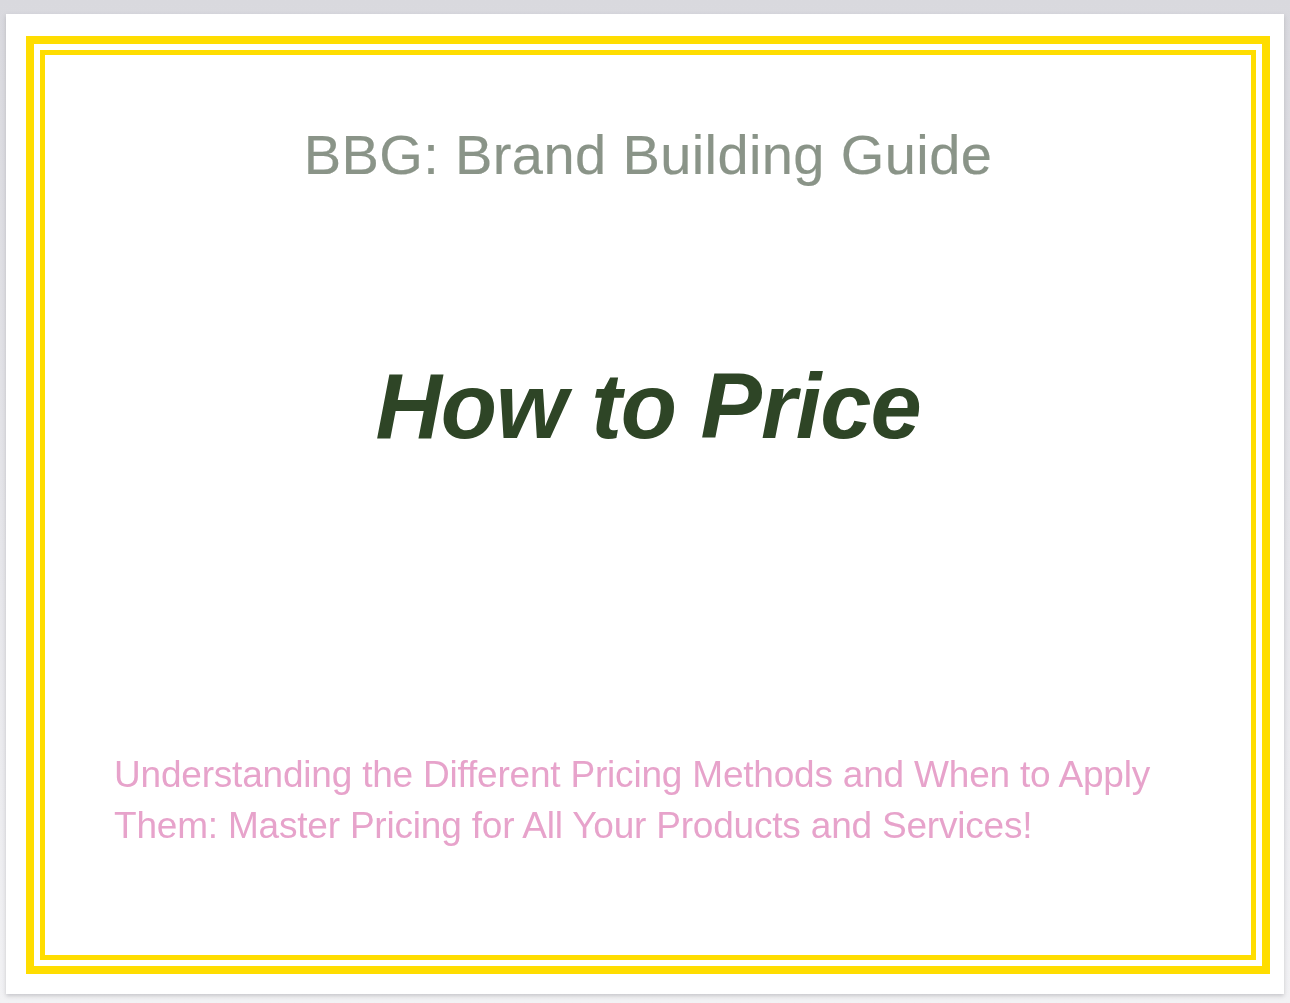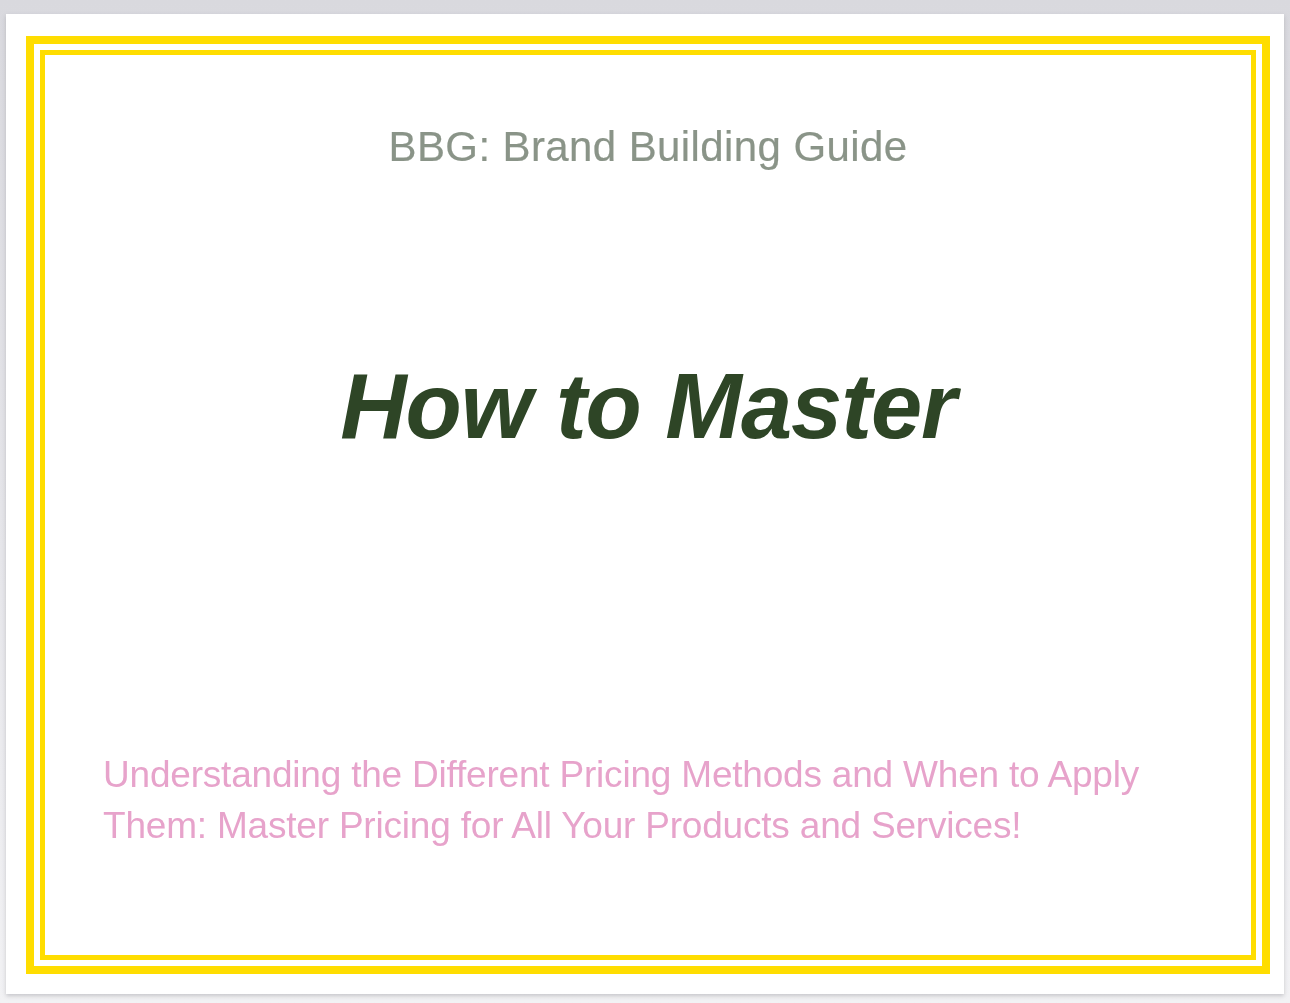--- a/index.html
+++ b/index.html
@@ -64,21 +64,21 @@
     bottom:46px;
   }
 
   
   #kicker {
     position:absolute;
     top:62px;
     left:0;
     right:0;
     text-align:center;
-    font-size:42px;
+    font-size:56px;
     font-weight:300;
     letter-spacing:0.4px;
     color:#8A9488;
     line-height:1.1;
     white-space:nowrap;
     -webkit-text-stroke:0.2px #8A9488;
   }
 
   
   #hero-title {
@@ -125,23 +125,23 @@
   <div id="slide" style="background: rgb(255, 255, 255);">
 
     <div id="frame-outer"></div>
     <div id="frame-inner"></div>
 
     <div id="content">
 
       <div id="kicker" style="color: rgb(138, 148, 136); -webkit-text-stroke: 0.2px rgb(138, 148, 136);">BBG: Brand Building Guide</div>
 
       <div id="hero-title" style="color: rgb(46, 69, 38);">
-        <span class="hero-line">How to Master</span>
+        <span class="hero-line">How to Price</span>
       </div>
 
-      <div id="subtitle" style="color: rgb(231, 163, 203);">
+      <div id="subtitle" style="color: rgb(231, 163, 203); margin-left: 11px;">
         <span class="sub-line">Understanding the Different Pricing Methods and When to Apply</span>
         <span class="sub-line">Them: Master Pricing for All Your Products and Services!</span>
       </div>
 
     </div>
   </div>
 </div>
 
 </body></html>

